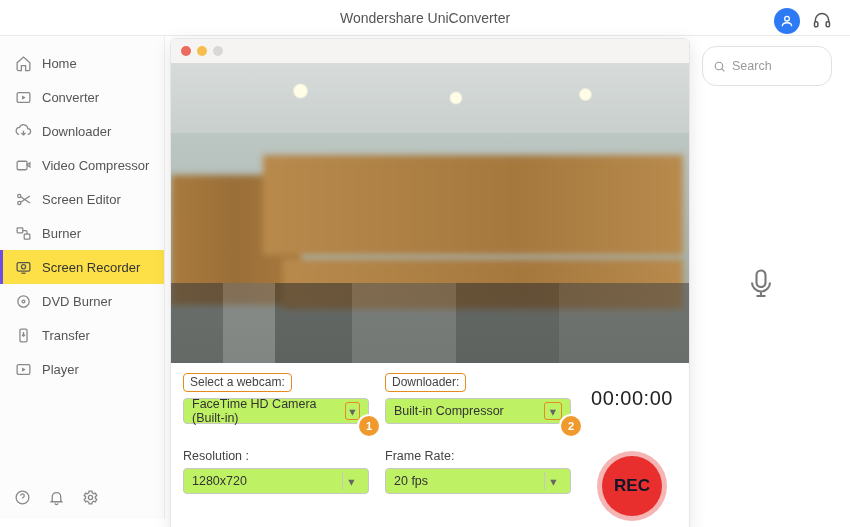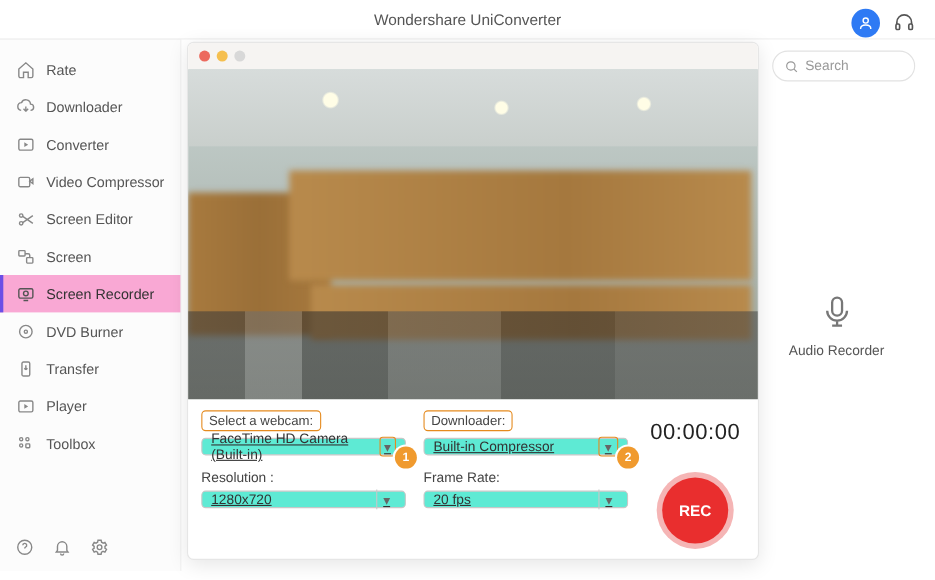--- a/index.html
+++ b/index.html
@@ -9,32 +9,32 @@
   .titlebar { height: 36px; display: flex; align-items: center; justify-content: center; position: relative; background: #fff; border-bottom: 1px solid #eaeaea; }
   .titlebar .title { font-size: 14px; color: #555; font-weight: 500; }
   .titlebar .right { position: absolute; right: 16px; top: 8px; display: flex; gap: 10px; align-items: center; }
   .avatar { width: 26px; height: 26px; border-radius: 50%; background: #2e7af4; display: flex; align-items: center; justify-content: center; color: #fff; }
   .headset { width: 24px; height: 24px; display: flex; align-items: center; justify-content: center; color: #555; }
 
   
   .app { display: flex; height: calc(100% - 44px); }
   .sidebar { width: 165px; background: #fcfcfc; border-right: 1px solid #eee; padding-top: 10px; display: flex; flex-direction: column; }
   .side-item { display: flex; align-items: center; gap: 10px; padding: 8px 14px; color: #555; cursor: pointer; position: relative; }
-  .side-item.active { background: #f9a8d4; color: #333; }
+  .side-item.active { background: #fde047; color: #333; }
   .side-item.active::before { content: ""; position: absolute; left: 0; top: 0; bottom: 0; width: 3px; background: #6b4fe6; }
   .side-item .ic { width: 18px; height: 18px; display: flex; align-items: center; justify-content: center; color: #888; }
   .side-item.active .ic { color: #555; }
   .side-item .lbl { font-size: 13px; }
   .side-spacer { flex: 1; }
   .side-footer { display: flex; gap: 16px; padding: 12px 14px; color: #888; }
   .side-footer .ic { width: 18px; height: 18px; cursor: pointer; }
 
   
   .main { flex: 1; background: #fff; position: relative; }
-  .search { position: absolute; right: 18px; top: 10px; width: 130px; height: 28px; border: 1px solid #e2e2e2; border-radius: 14px; display: flex; align-items: center; padding: 0 10px; gap: 6px; color: #999; font-size: 12.5px; }
+  .search { position: absolute; right: 18px; top: 10px; width: 130px; height: 40px; border: 1px solid #e2e2e2; border-radius: 14px; display: flex; align-items: center; padding: 0 10px; gap: 6px; color: #999; font-size: 12.5px; }
 
   .side-card { position: absolute; right: 12px; top: 230px; width: 155px; text-align: center; color: #555; font-size: 12.5px; }
   .side-card .big-ic { width: 36px; height: 36px; margin: 0 auto 10px; color: #777; }
 
   .fileloc-row { position: absolute; left: 22px; right: 18px; bottom: 24px; height: 28px; display: flex; align-items: center; gap: 8px; font-size: 12.5px; color: #555; }
   .fileloc-row .sel { flex: 0 0 220px; height: 26px; border: 1px solid #c7c7c7; border-radius: 4px; padding: 0 8px; display: flex; align-items: center; justify-content: space-between; background: #fafafa; }
   .folder-ic { width: 16px; height: 16px; color: #888; margin-left: 6px; }
   .chk { width: 14px; height: 14px; border: 1px solid #999; border-radius: 2px; margin-left: 14px; }
 
   
@@ -49,30 +49,30 @@
   .wood2 { position: absolute; left: 92px; top: 92px; width: 420px; height: 100px; background: linear-gradient(90deg, #b88a4c, #a5783e 60%, #b88a4c); filter: blur(3px); }
   .wood3 { position: absolute; left: 112px; top: 196px; width: 400px; height: 50px; background: linear-gradient(90deg, #b88a4c, #a5783e 60%, #b88a4c); filter: blur(3px); }
   .chairs { position: absolute; bottom: 0; left: 0; right: 0; height: 80px; background: linear-gradient(90deg, #3a3a3a 0 10%, #6e6e6e 10% 20%, #2e2e2e 20% 35%, #555 35% 55%, #2e2e2e 55% 75%, #444 75% 100%); opacity: 0.55; }
 
   .controls { padding: 10px 12px 14px; }
   .crow { display: flex; gap: 16px; align-items: center; }
   .ccol { flex: 1; }
   .ccol .field { margin-top: 6px; position: relative; }
   .caplabel { display: inline-block; font-size: 12px; color: #444; padding: 1px 6px 2px; border: 1.5px solid #e58a1e; border-radius: 4px; }
   .plain-label { font-size: 12.5px; color: #444; }
-  .select { height: 16px; border: 1px solid #c7c7c7; border-radius: 4px; background: #5eead4; padding: 0 8px; display: flex; align-items: center; justify-content: space-between; font-size: 12.5px; color: #333; text-decoration: underline; }
+  .select { height: 26px; border: 1px solid #c7c7c7; border-radius: 4px; background: #bef264; padding: 0 8px; display: flex; align-items: center; justify-content: space-between; font-size: 12.5px; color: #333; }
   .chev { width: 18px; height: 18px; border-left: 1px solid #c7c7c7; margin-left: 6px; display: flex; align-items: center; justify-content: center; color: #666; }
   .chev.hl { border: 1.5px solid #e58a1e; border-radius: 3px; }
   .badge { position: absolute; right: -10px; bottom: -12px; width: 20px; height: 20px; border-radius: 50%; background: #f09a2e; color: #fff; display: flex; align-items: center; justify-content: center; font-size: 11px; font-weight: 600; box-shadow: 0 0 0 2px #fff; }
 
   .timer-col { width: 90px; text-align: center; }
   .timer { font-size: 20px; font-weight: 500; color: #222; letter-spacing: 0.5px; }
-  .rec-btn { width: 60px; height: 60px; border-radius: 50%; background: #e92e2e; color: #ffffff; display: flex; align-items: center; justify-content: center; font-size: 14px; font-weight: 700; margin: 8px auto 0; box-shadow: 0 0 0 5px #f5b5b5; cursor: pointer; }
-
-  .crow2 { display: flex; gap: 16px; margin-top: 12px; }
+  .rec-btn { width: 60px; height: 60px; border-radius: 50%; background: #e92e2e; color: #0f172a; display: flex; align-items: center; justify-content: center; font-size: 17px; font-weight: 700; margin: 8px auto 0; box-shadow: 0 0 0 5px #f5b5b5; cursor: pointer; }
+
+  .crow2 { display: flex; gap: 16px; margin-top: 24px; }
   .crow2 .ccol .select { margin-top: 5px; gap: 40px; }
 
   svg { display: block; }
 </style>
 </head>
 <body>
 
 <div class="titlebar">
   <div class="title">Wondershare UniConverter</div>
   <div class="right">
@@ -94,39 +94,39 @@
 
 <div class="app">
 
   <div class="sidebar">
     <div class="side-item">
       <span class="ic">
           <svg width="17" height="17" viewBox="0 0 24 24" fill="none" stroke="currentColor" stroke-width="1.8">
             <path d="M3 11l9-8 9 8v9a2 2 0 0 1-2 2h-4v-7h-6v7H5a2 2 0 0 1-2-2z"></path>
           </svg>
         </span>
-      <span class="lbl">Rate</span>
+      <span class="lbl">Home</span>
+    </div>
+    <div class="side-item">
+      <span class="ic">
+          <svg width="17" height="17" viewBox="0 0 24 24" fill="none" stroke="currentColor" stroke-width="1.8">
+            <rect x="3" y="5" width="18" height="14" rx="2"></rect>
+            <path d="M10 9l5 3-5 3z" fill="currentColor" stroke="none"></path>
+          </svg>
+        </span>
+      <span class="lbl">Converter</span>
     </div>
     <div class="side-item">
       <span class="ic">
           <svg width="17" height="17" viewBox="0 0 24 24" fill="none" stroke="currentColor" stroke-width="1.8">
             <path d="M6 16a5 5 0 0 1 .5-9.95A6 6 0 0 1 18 8a4 4 0 0 1 0 8"></path>
             <path d="M12 11v6m0 0l-3-3m3 3l3-3"></path>
           </svg>
         </span>
       <span class="lbl">Downloader</span>
-    </div>
-    <div class="side-item">
-      <span class="ic">
-          <svg width="17" height="17" viewBox="0 0 24 24" fill="none" stroke="currentColor" stroke-width="1.8">
-            <rect x="3" y="5" width="18" height="14" rx="2"></rect>
-            <path d="M10 9l5 3-5 3z" fill="currentColor" stroke="none"></path>
-          </svg>
-        </span>
-      <span class="lbl">Converter</span>
     </div>
     <div class="side-item">
       <span class="ic">
           <svg width="17" height="17" viewBox="0 0 24 24" fill="none" stroke="currentColor" stroke-width="1.8">
             <rect x="3" y="6" width="14" height="12" rx="2"></rect>
             <path d="M21 8l-4 3 4 3z"></path>
           </svg>
         </span>
       <span class="lbl">Video Compressor</span>
     </div>
@@ -141,21 +141,21 @@
       <span class="lbl">Screen Editor</span>
     </div>
     <div class="side-item">
       <span class="ic">
           <svg width="17" height="17" viewBox="0 0 24 24" fill="none" stroke="currentColor" stroke-width="1.8">
             <rect x="3" y="4" width="8" height="7" rx="1"></rect>
             <rect x="13" y="13" width="8" height="7" rx="1"></rect>
             <path d="M11 8h4a2 2 0 0 1 2 2v3"></path>
           </svg>
         </span>
-      <span class="lbl">Screen</span>
+      <span class="lbl">Burner</span>
     </div>
     <div class="side-item active">
       <span class="ic">
           <svg width="17" height="17" viewBox="0 0 24 24" fill="none" stroke="currentColor" stroke-width="1.8">
             <rect x="3" y="5" width="18" height="12" rx="2"></rect>
             <circle cx="12" cy="11" r="3"></circle>
             <path d="M9 20h6"></path>
           </svg>
         </span>
       <span class="lbl">Screen Recorder</span>
@@ -179,31 +179,20 @@
       <span class="lbl">Transfer</span>
     </div>
     <div class="side-item">
       <span class="ic">
           <svg width="17" height="17" viewBox="0 0 24 24" fill="none" stroke="currentColor" stroke-width="1.8">
             <rect x="3" y="5" width="18" height="14" rx="2"></rect>
             <path d="M10 9l5 3-5 3z" fill="currentColor" stroke="none"></path>
           </svg>
         </span>
       <span class="lbl">Player</span>
-    </div>
-    <div class="side-item">
-      <span class="ic">
-          <svg width="17" height="17" viewBox="0 0 24 24" fill="none" stroke="currentColor" stroke-width="1.8">
-            <circle cx="6" cy="6" r="2"></circle>
-            <circle cx="14" cy="6" r="2"></circle>
-            <circle cx="6" cy="14" r="2"></circle>
-            <rect x="12" y="12" width="5" height="5" rx="1"></rect>
-          </svg>
-        </span>
-      <span class="lbl">Toolbox</span>
     </div>
     <div class="side-spacer"></div>
     <div class="side-footer">
       <span class="ic">
           <svg width="17" height="17" viewBox="0 0 24 24" fill="none" stroke="currentColor" stroke-width="1.8">
             <circle cx="12" cy="12" r="9"></circle>
             <path d="M9.5 9.5a2.5 2.5 0 1 1 3.5 2.3c-.8.4-1 1-1 1.7M12 17h.01"></path>
           </svg>
         </span>
       <span class="ic">
@@ -230,21 +219,20 @@
       <span>Search</span>
     </div>
 
     <div class="side-card">
       <div class="big-ic">
         <svg width="36" height="36" viewBox="0 0 24 24" fill="none" stroke="currentColor" stroke-width="1.4">
             <rect x="9" y="3" width="6" height="11" rx="3"></rect>
             <path d="M6 11a6 6 0 0 0 12 0M12 17v3M9 20h6"></path>
           </svg>
       </div>
-      <div>Audio Recorder</div>
     </div>
 
     <div class="fileloc-row">
       <span>File Location:</span>
       <div class="sel">
         <span>Recorded</span>
         <span class="chev">▾</span>
       </div>
       <span class="folder-ic">
         <svg width="16" height="16" viewBox="0 0 24 24" fill="none" stroke="currentColor" stroke-width="1.8">

